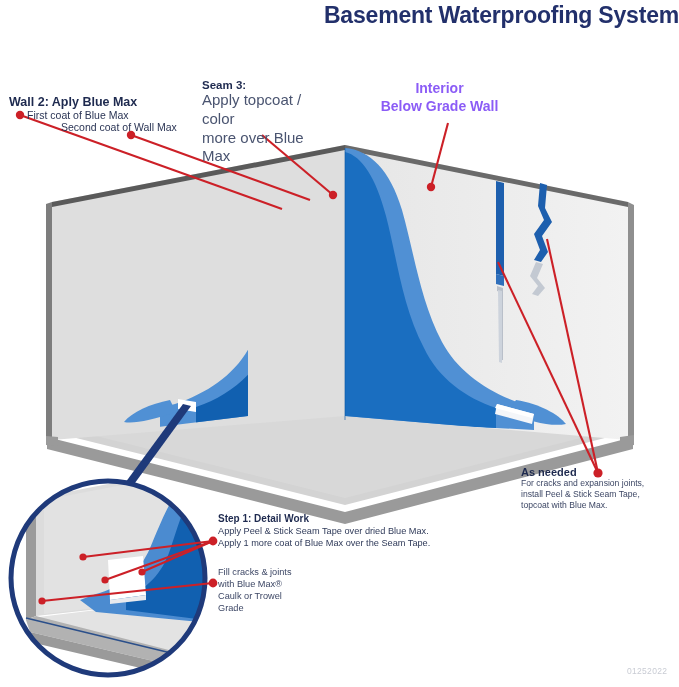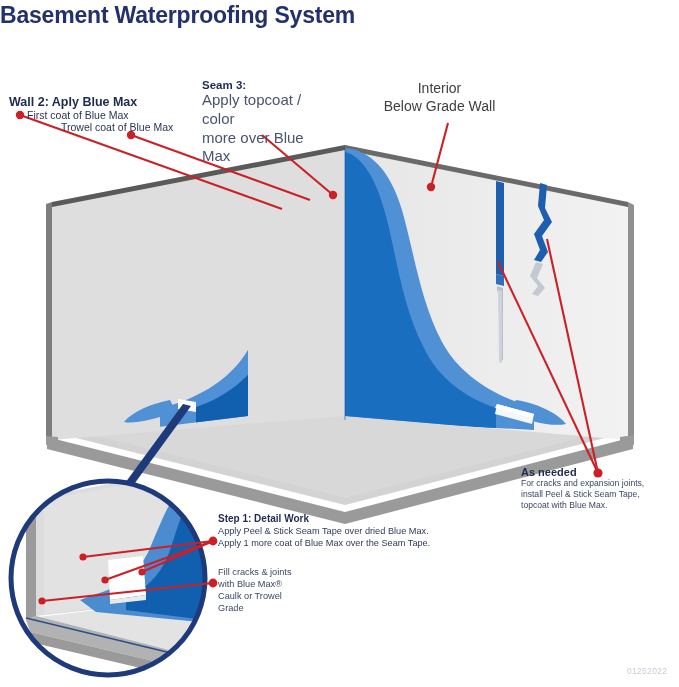--- a/index.html
+++ b/index.html
@@ -11,39 +11,39 @@
   }
   #stage { position:relative; width:679px; height:687px; background:#fff; }
 
   #diagram-svg { position:absolute; left:0; top:0; width:679px; height:687px; }
 
   .txt { position:absolute; color:#253162; }
 
   #page-title {
     position:absolute;
     left:0; top:2px; width:679px;
-    text-align:left;
+    text-align:right;
     font-size:23px; font-weight:bold;
     color:#22306b;
     letter-spacing:-0.2px;
   }
 
   #lbl-step2 { left:9px; top:95px; width:210px; }
   #lbl-step2 .l1 { font-size:12.5px; font-weight:bold; color:#1e2a4f; }
   #lbl-step2 .l2 { font-size:10.5px; color:#2b3555; margin-left:18px; margin-top:0px; }
   #lbl-step2 .l3 { font-size:10.5px; color:#2b3555; margin-left:52px; margin-top:0px; }
 
   #lbl-step3 { left:202px; top:79px; width:130px; }
   #lbl-step3 .l1 { font-size:11.5px; font-weight:bold; color:#1e2a4f; }
   #lbl-step3 .l2 { font-size:15px; color:#4a5470; line-height:1.25; }
 
   #lbl-interior {
     left:352px; top:80px; width:175px;
     text-align:center;
-    font-size:14px; font-weight:normal; color:#404040; line-height:1.25;
+    font-size:14px; font-weight:bold; color:#8b5cf6; line-height:1.25;
   }
 
   #lbl-asneeded { left:521px; top:466px; width:160px; }
   #lbl-asneeded .l1 { font-size:11px; font-weight:bold; color:#1e2a4f; }
   #lbl-asneeded .l2 { font-size:8.6px; color:#3d4765; line-height:1.3; }
 
   #lbl-step1 { left:218px; top:513px; width:250px; }
   #lbl-step1 .l1 { font-size:10px; font-weight:bold; color:#1e2a4f; margin-bottom:1px; }
   #lbl-step1 .l2 { font-size:9.2px; color:#2f3a59; line-height:1.32; }
 
@@ -203,21 +203,21 @@
 
       <line x1="213" y1="583" x2="42" y2="601"></line>
       <circle cx="213" cy="583" r="4.4" stroke="none"></circle>
       <circle cx="42" cy="601" r="3.6" stroke="none"></circle>
     </g>
   </svg>
 
   <div class="txt" id="lbl-step2">
     <div class="l1">Wall 2: Aply Blue Max</div>
     <div class="l2">First coat of Blue Max</div>
-    <div class="l3">Trowel coat of Blue Max</div>
+    <div class="l3">Second coat of Wall Max</div>
   </div>
 
   <div class="txt" id="lbl-step3">
     <div class="l1">Seam 3:</div>
     <div class="l2">Apply topcoat / color</div>
     <div class="l2">more over Blue Max</div>
   </div>
 
   <div class="txt" id="lbl-interior">
     <div>Interior</div>

